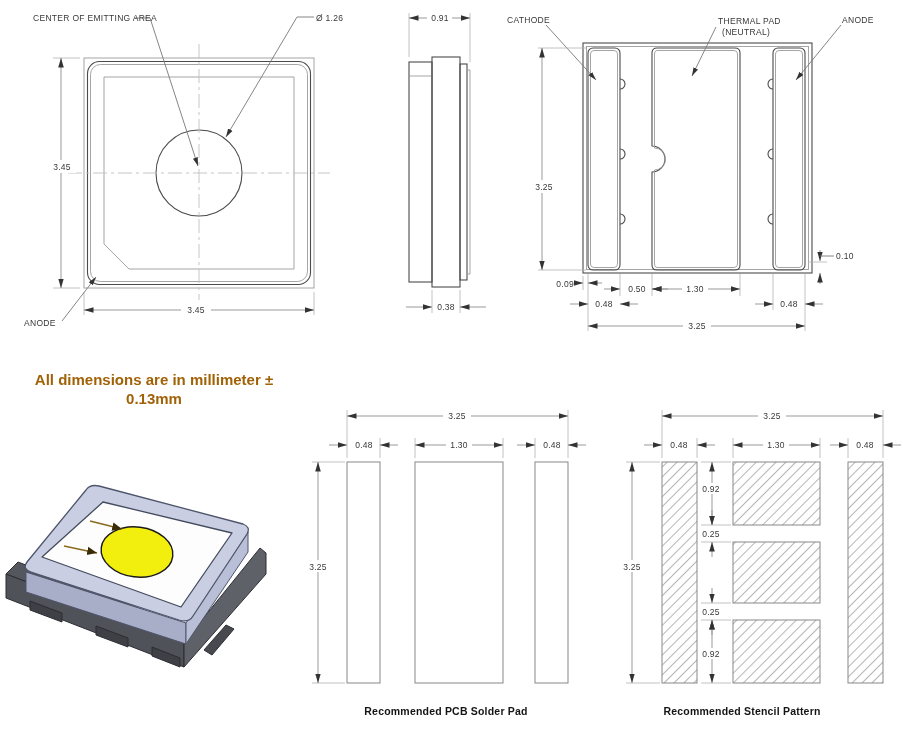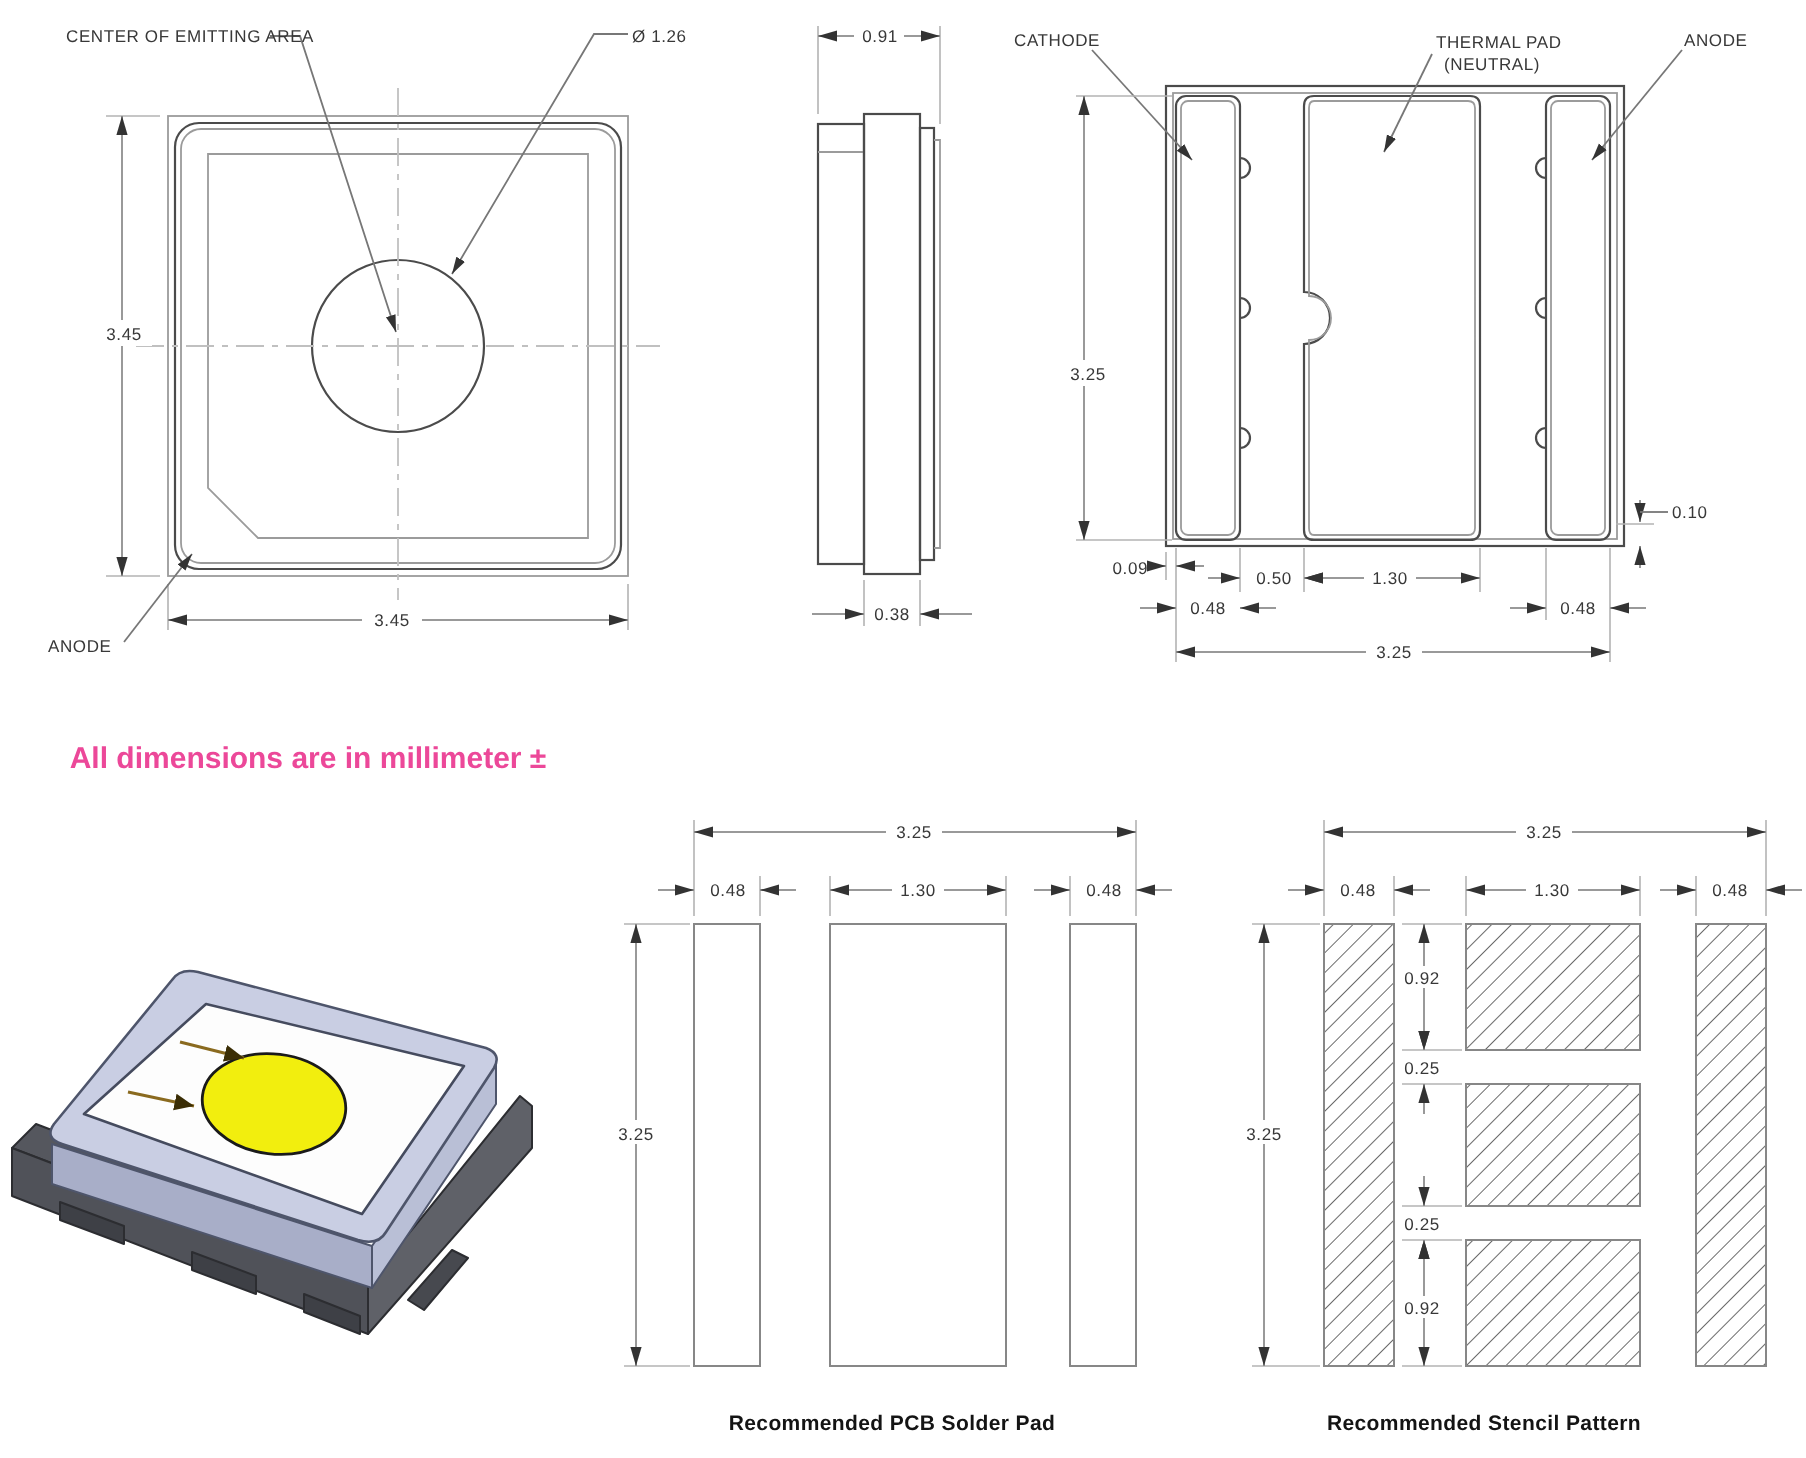--- a/index.html
+++ b/index.html
@@ -13,21 +13,21 @@
   .obj{stroke:#4b4b4b;stroke-width:1.1;fill:none;}
   .obj2{stroke:#9b9b9b;stroke-width:.9;fill:none;}
   .dim{stroke:#999;stroke-width:1;fill:none;}
   .ext{stroke:#b3b3b3;stroke-width:.8;fill:none;}
   .cl{stroke:#c0c0c0;stroke-width:.9;fill:none;stroke-dasharray:14 4 3 4;}
   .ldr{stroke:#777;stroke-width:.9;fill:none;}
   .wbg{fill:#fff;stroke:none;}
   .hatchbox{stroke:#878787;stroke-width:1;fill:url(#hatch);}
   .pad{stroke:#878787;stroke-width:1;fill:#fff;}
   #note{position:absolute;left:8px;top:370px;width:292px;text-align:center;
-        font-size:15px;font-weight:bold;color:#ec4899;line-height:19px;}
+        font-size:15px;font-weight:bold;color:#a16207;line-height:19px;}
 </style>
 </head>
 <body>
 
 <svg id="drawing" width="903" height="729" viewBox="0 0 903 729">
   <defs>
     <marker id="arr" viewBox="0 0 10 8" refX="9.5" refY="4" markerWidth="10" markerHeight="8" orient="auto-start-reverse">
       <path d="M0,1.2 L9.5,4 L0,6.8 Z" fill="#333"></path>
     </marker>
     <marker id="warr" viewBox="0 0 8 8" refX="7" refY="4" markerWidth="7" markerHeight="7" orient="auto">
@@ -257,13 +257,14 @@
 
     <ellipse cx="137" cy="552" rx="36" ry="25" transform="rotate(7 137 552)" fill="#f2ee0e" stroke="#1a1a1a" stroke-width="1.4"></ellipse>
 
     <line x1="90" y1="521" x2="122" y2="529" stroke="#8a6a1f" stroke-width="1.6" marker-end="url(#warr)"></line>
     <line x1="64" y1="546" x2="97" y2="553" stroke="#8a6a1f" stroke-width="1.6" marker-end="url(#warr)"></line>
   </g>
 </svg>
 
 <div id="note">
   <div>All dimensions are in millimeter ±</div>
+  <div>0.13mm</div>
 </div>
 
 </body></html>

